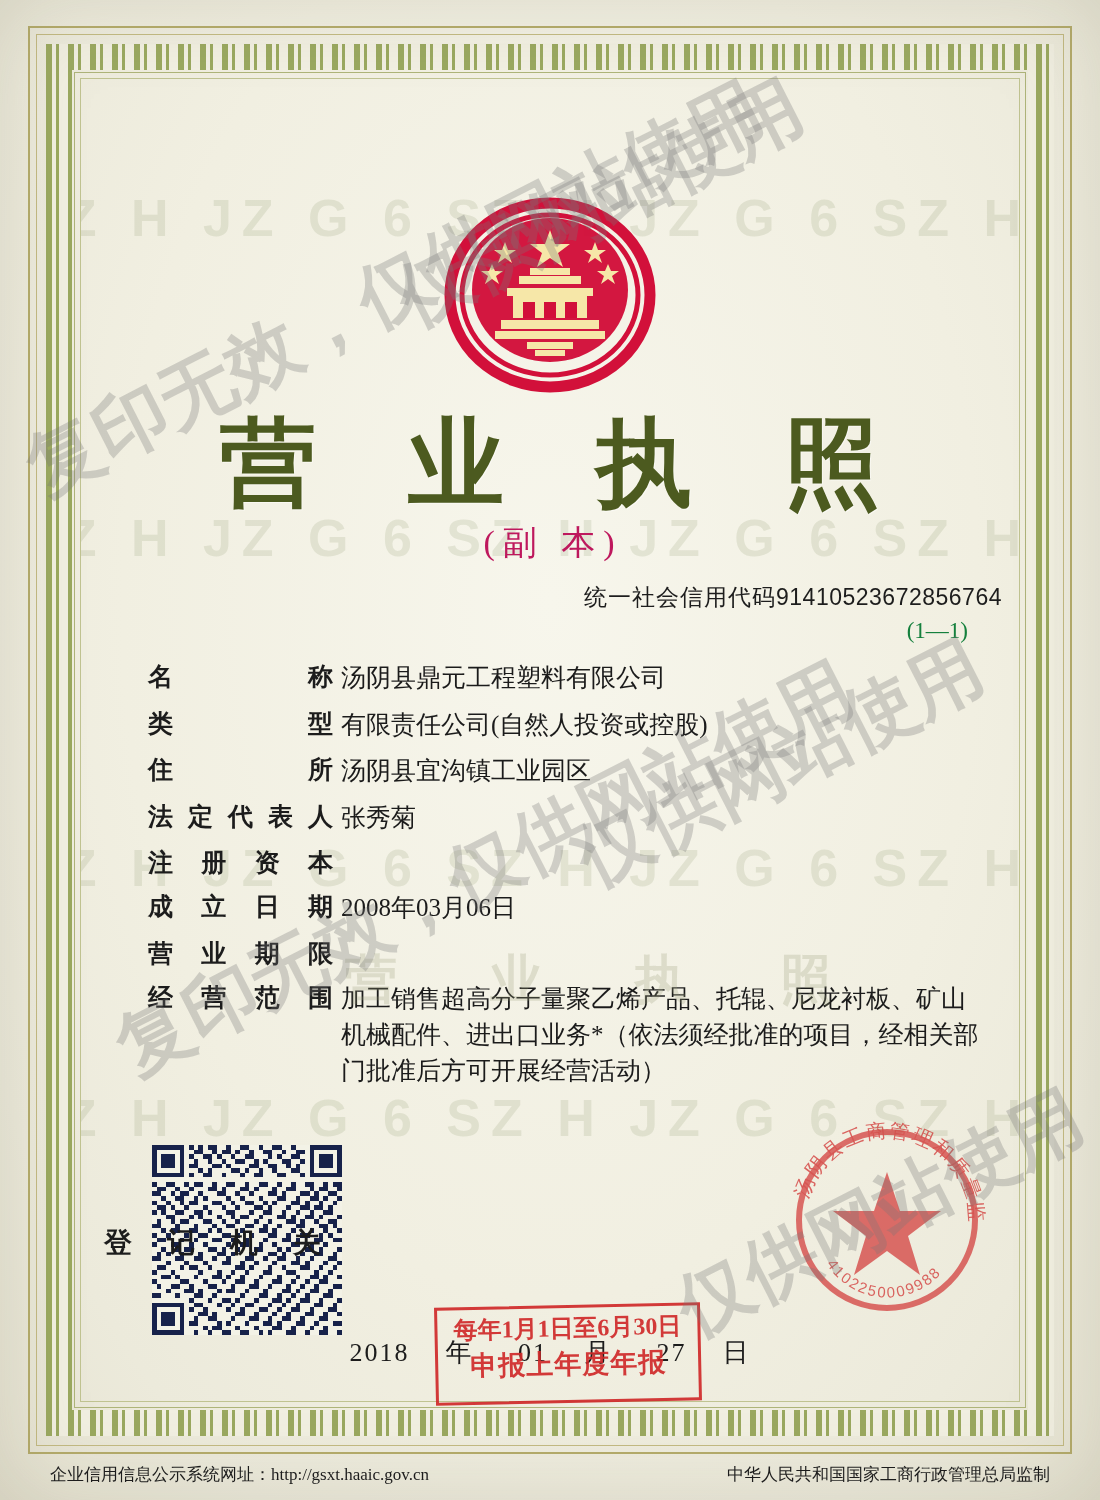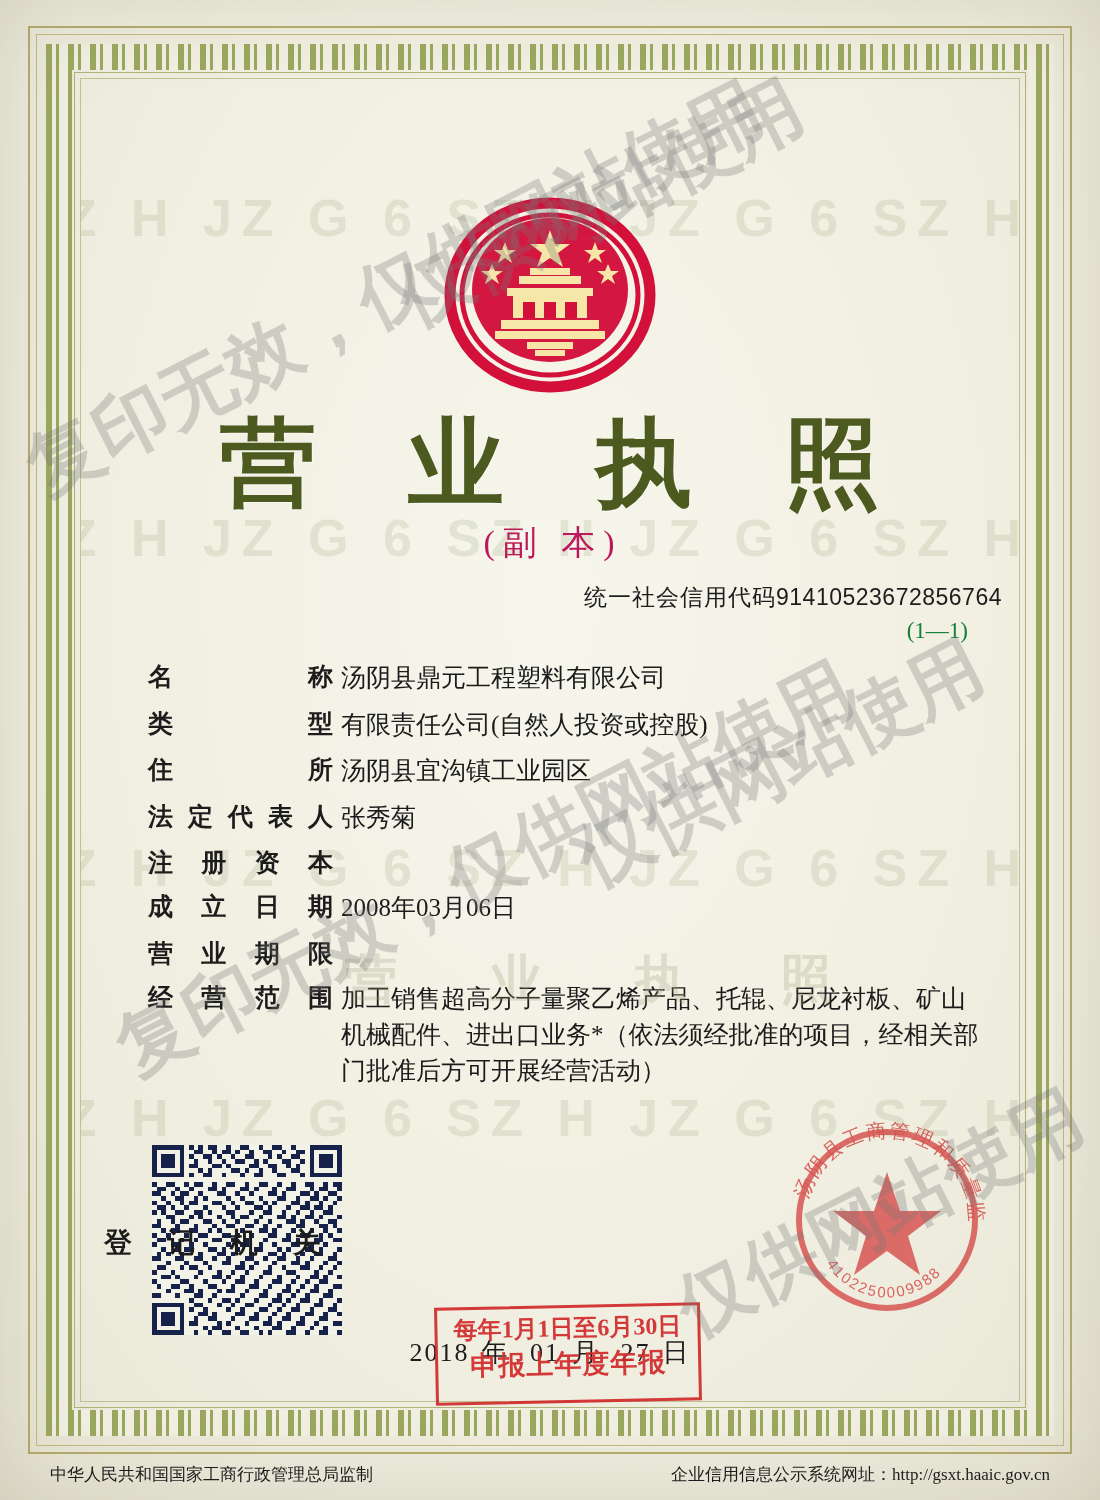--- a/index.html
+++ b/index.html
@@ -187,21 +187,21 @@
   }
   .date-line {
     position: absolute;
     top: 1245px;
     left: 0; right: 0;
     text-align: center;
     font-size: 26px;
     color: #1c1c1c;
     letter-spacing: 2px;
   }
-  .date-line span { margin: 0 6px; }
+  .date-line span { margin: 0 18px; }
   
   .seal {
     position: absolute;
     left: 690px;
     top: 1020px;
     width: 215px;
     height: 215px;
     opacity: 0.78;
   }
   
@@ -884,16 +884,16 @@
     <div class="wm-text wm1">复印无效，仅供网站使用</div>
     <div class="wm-text wm2">仅供网站使用</div>
     <div class="wm-text wm3">复印无效，仅供网站使用</div>
     <div class="wm-text wm4">仅供网站使用</div>
     <div class="wm-text wm5">仅供网站使用</div>
   </div>
 
   <div class="paper-shadow"></div>
 
   <div class="footer">
+    <div>企业信用信息公示系统网址：http://gsxt.haaic.gov.cn</div>
     <div>中华人民共和国国家工商行政管理总局监制</div>
-    <div>企业信用信息公示系统网址：http://gsxt.haaic.gov.cn</div>
   </div>
 </div>
 
 </body></html>

